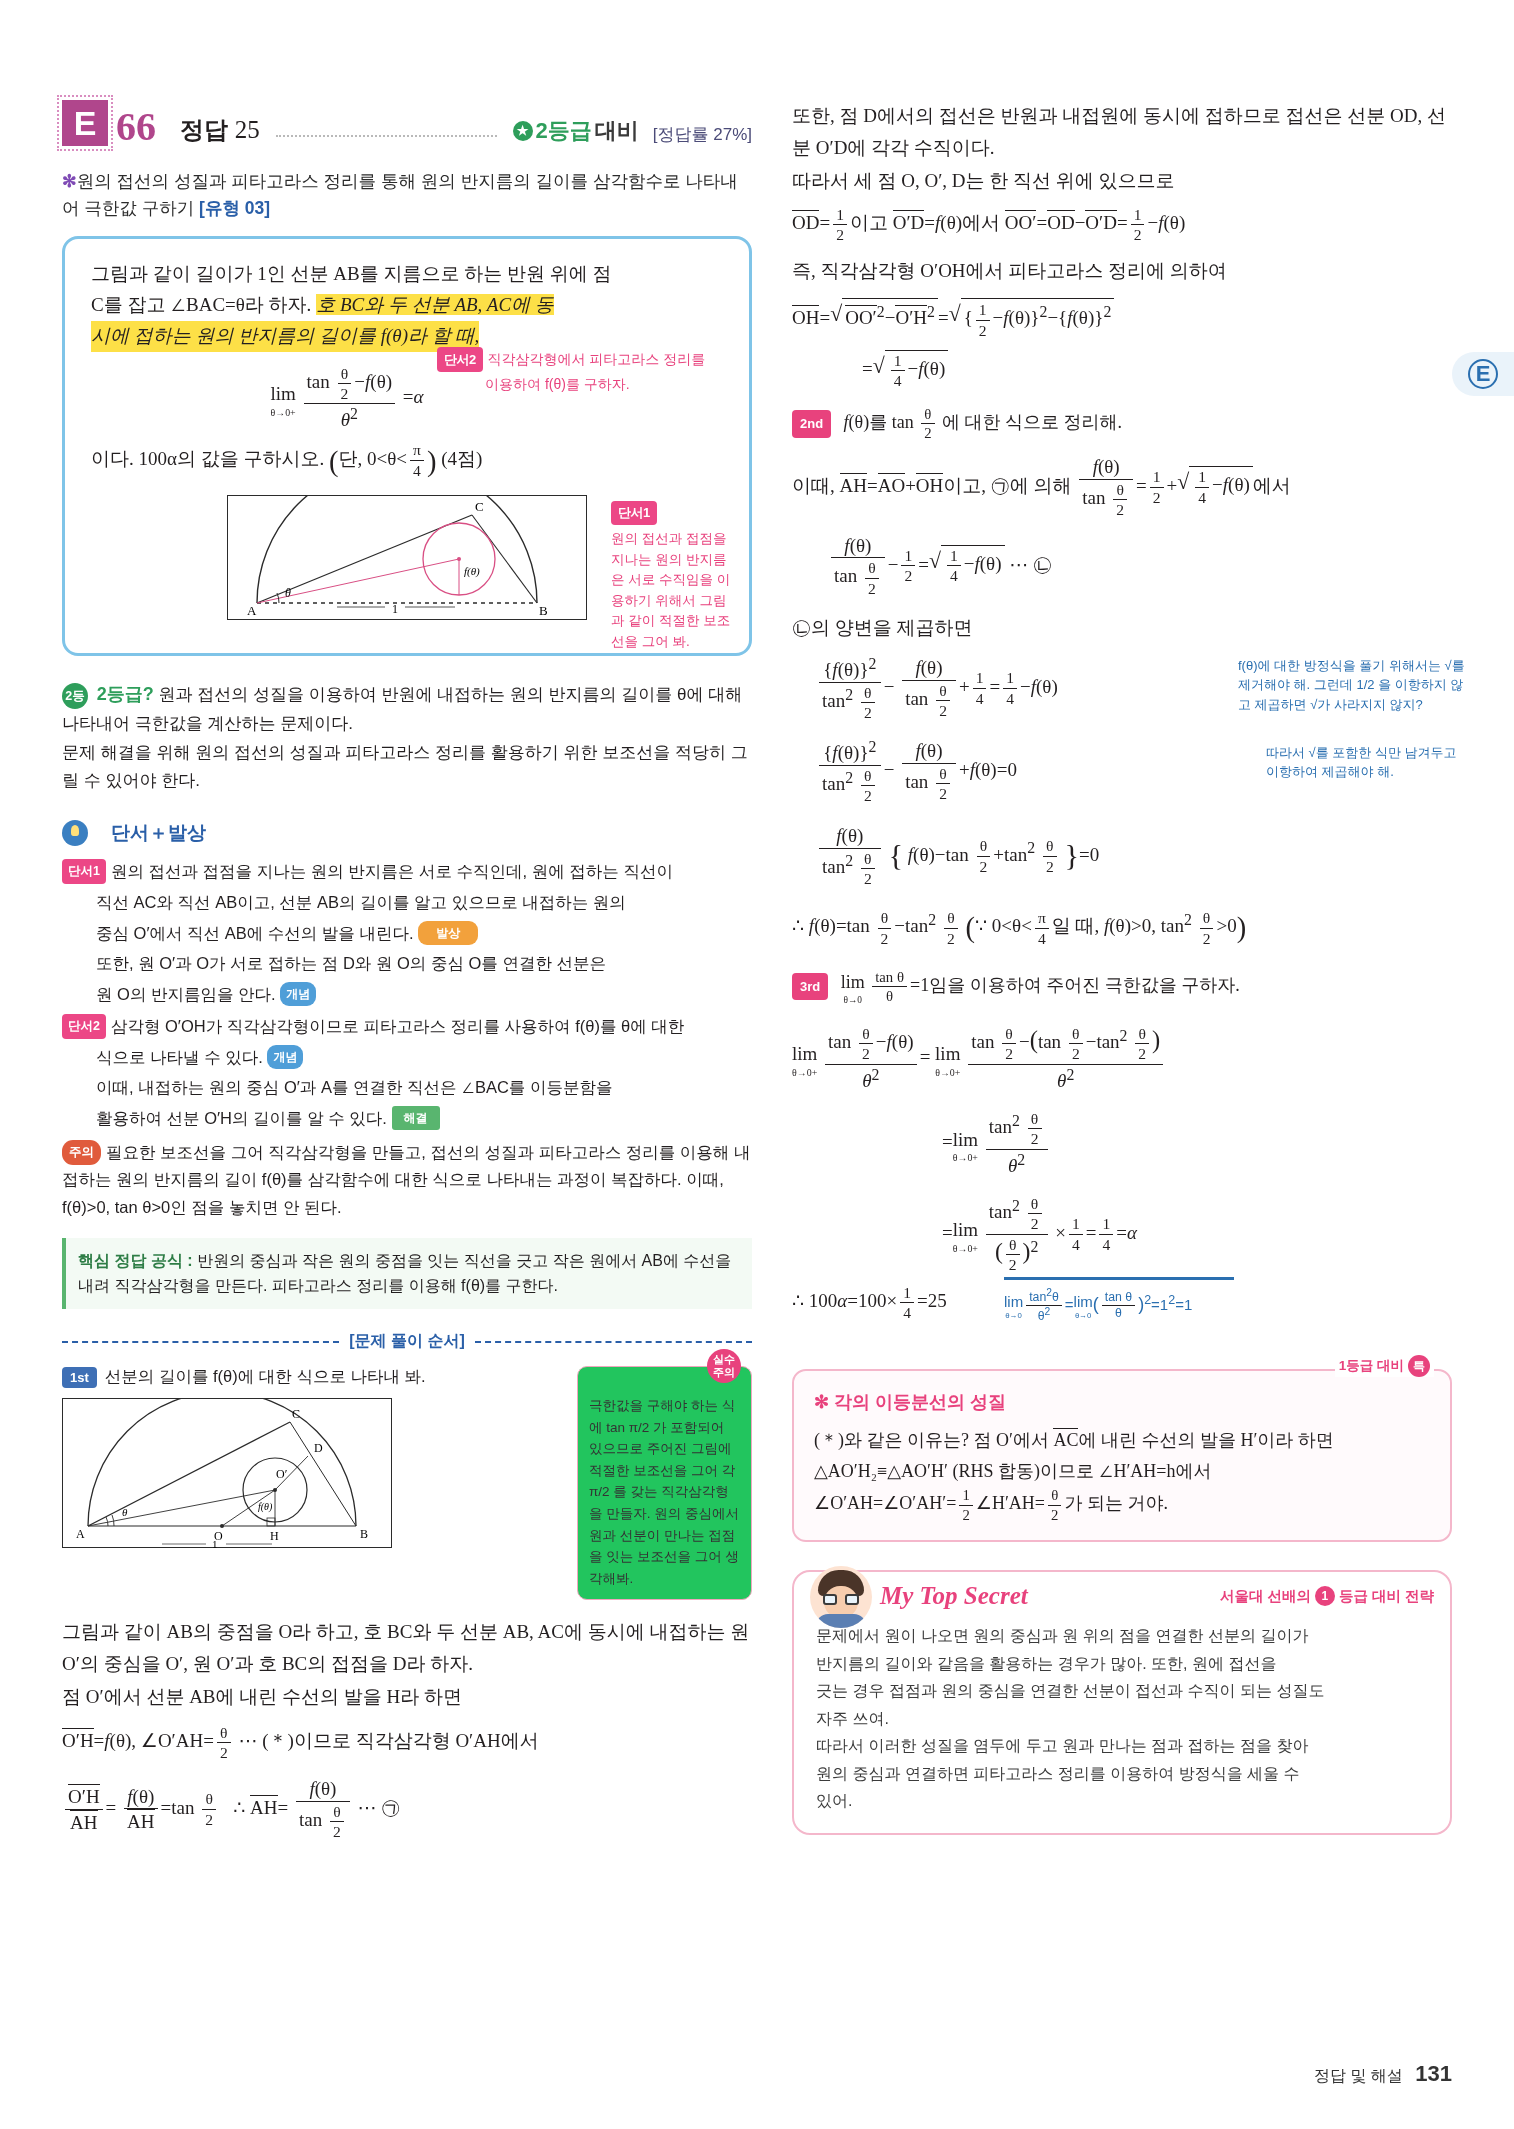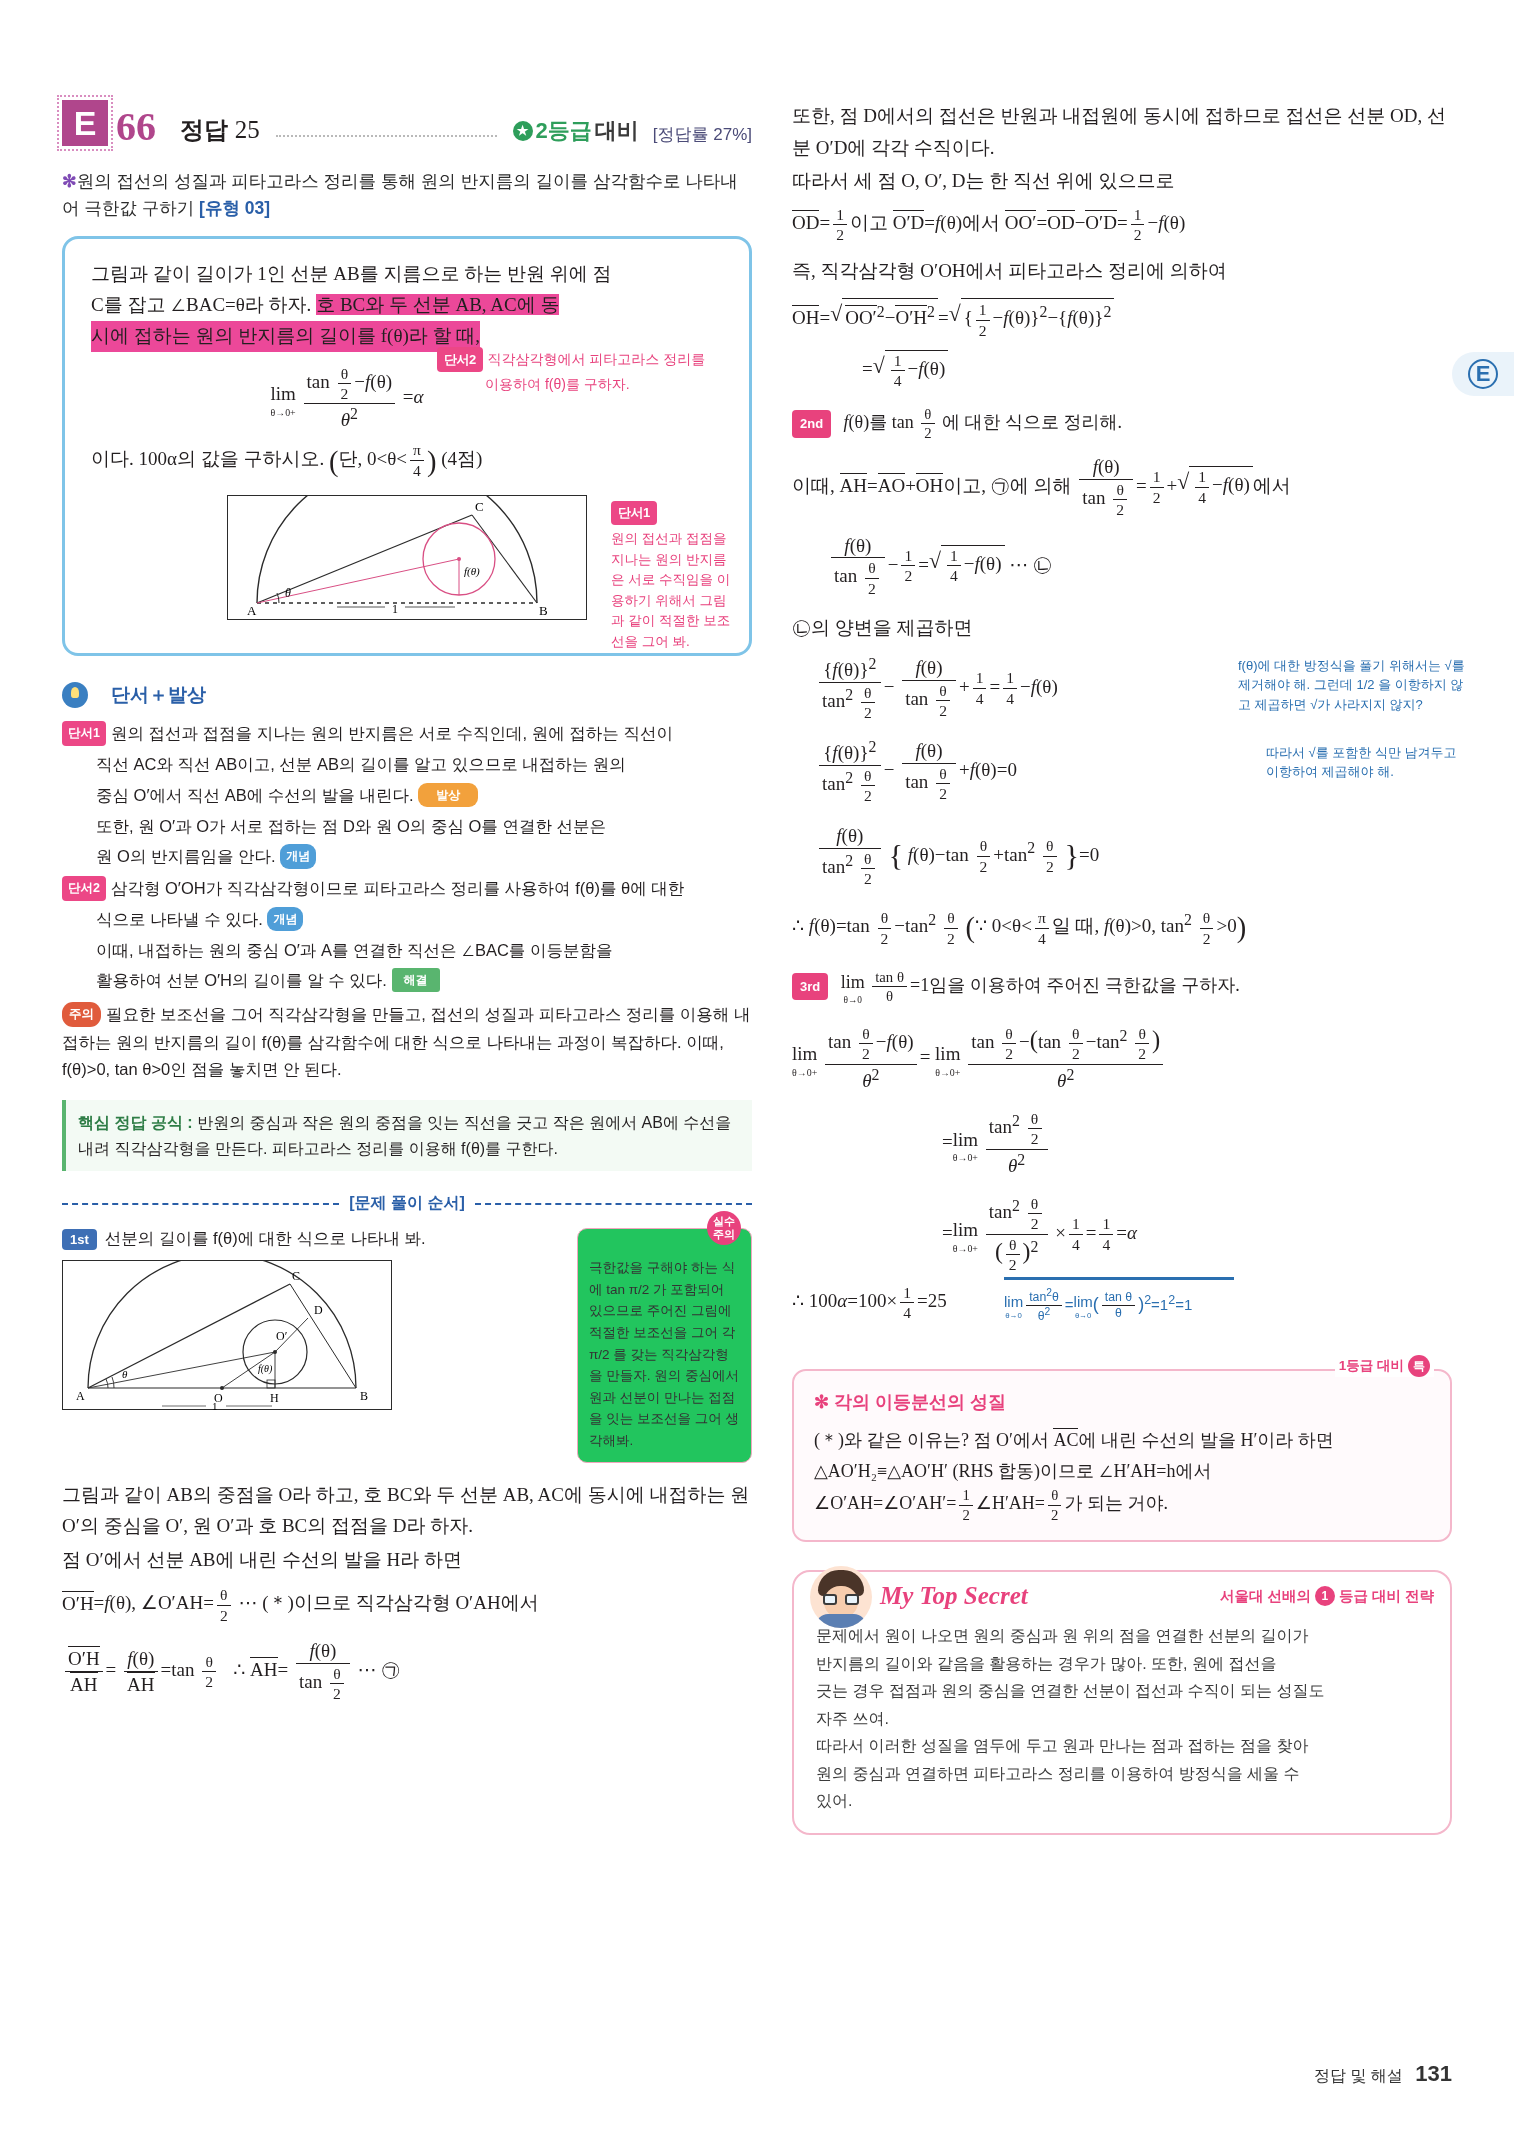--- a/index.html
+++ b/index.html
@@ -37,21 +37,21 @@
   .subtitle { margin-top:22px; font-family:"Liberation Sans",sans-serif; font-size:17.5px; line-height:1.55; color:#2b2b2b;}
   .subtitle .ast { color:#7f4bb5; font-weight:bold; }
   .subtitle .type { color:#2a5fa8; font-weight:bold; }
 
   
   .probbox {
     margin-top:14px; border:3px solid #7fc4e8; border-radius:16px;
     background:#fff; padding:20px 26px 24px 26px; position:relative;
     font-size:19px; line-height:1.62;
   }
-  .hl { background:#ec4899; }
+  .hl { background:#fde047;font-style:italic; }
   .mathc { text-align:center; margin:12px 0 6px 0; }
 
   
   .frac { display:inline-block; vertical-align:middle; text-align:center; margin:0 3px; }
   .frac .n { display:block; border-bottom:1.4px solid #231f20; padding:0 3px; line-height:1.25;}
   .frac .d { display:block; padding:0 3px; line-height:1.25;}
   .fs { font-size:.82em; }
   .lim { display:inline-block;text-align:center;vertical-align:middle;}
   .lim .lb { display:block;font-size:.52em;line-height:1;margin-top:-2px;}
   .ital { font-style:italic; }
@@ -255,20 +255,26 @@
         </svg>
       </div>
 
       
       <div class="cue1">
         <span class="dtag dtag-pink">단서1</span>
         <div style="margin-top:4px">원의 접선과 접점을 지나는 원의 반지름은 서로 수직임을 이용하기 위해서 그림과 같이 적절한 보조선을 그어 봐.</div>
       </div>
     </div>
 
+    <div class="twoq">
+      <span class="badge-round">2등</span>
+      <span class="twoq-title">2등급?</span>
+      <span>원과 접선의 성질을 이용하여 반원에 내접하는 원의 반지름의 길이를 θ에 대해 나타내어 극한값을 계산하는 문제이다.</span>
+      <div style="margin-top:2px">문제 해결을 위해 원의 접선의 성질과 피타고라스 정리를 활용하기 위한 보조선을 적당히 그릴 수 있어야 한다.</div>
+    </div>
 
     <div class="sect-head">
       <span class="bulb"></span>
       <span class="sect-title">단서＋발상</span>
     </div>
 
     <div class="cuelist">
       <p>
         <span class="tag-pink">단서1</span><span>원의 접선과 접점을 지나는 원의 반지름은 서로 수직인데, 원에 접하는 직선이</span>
       </p>

